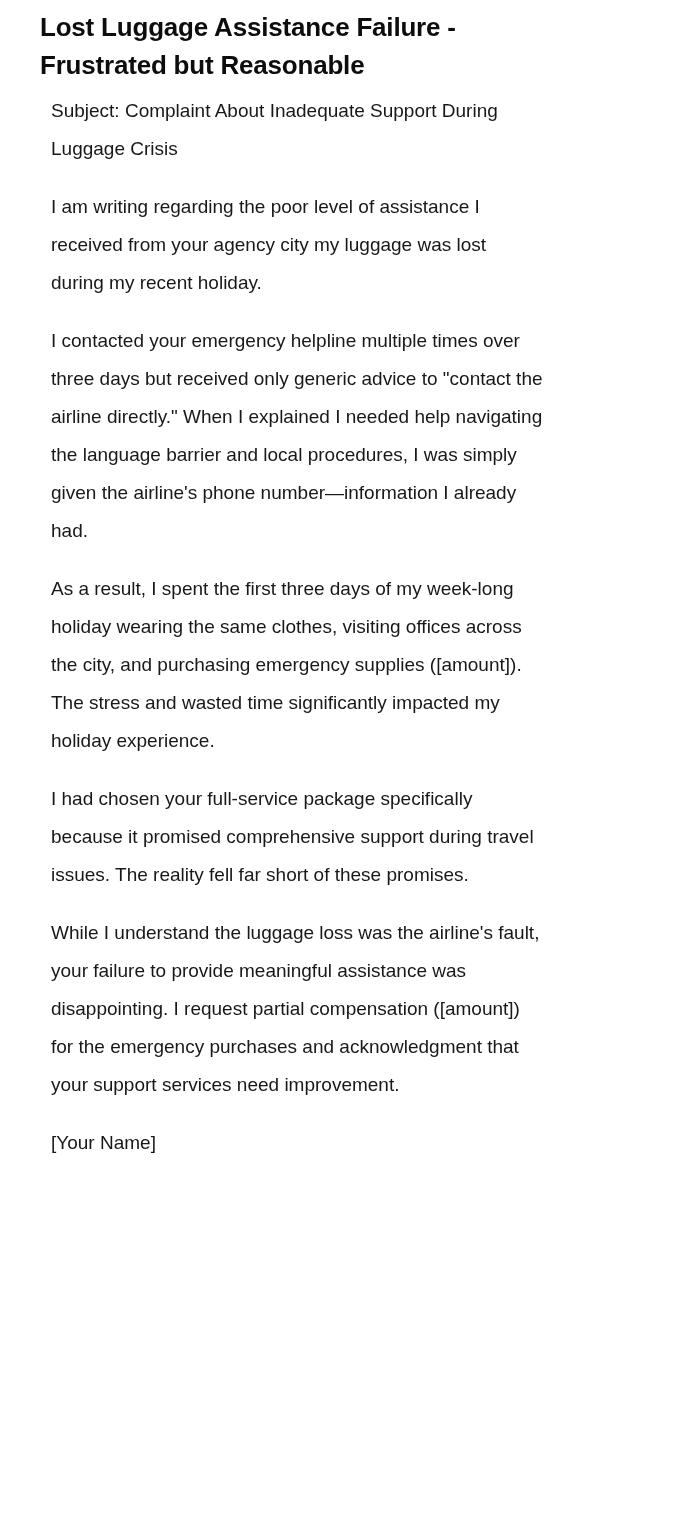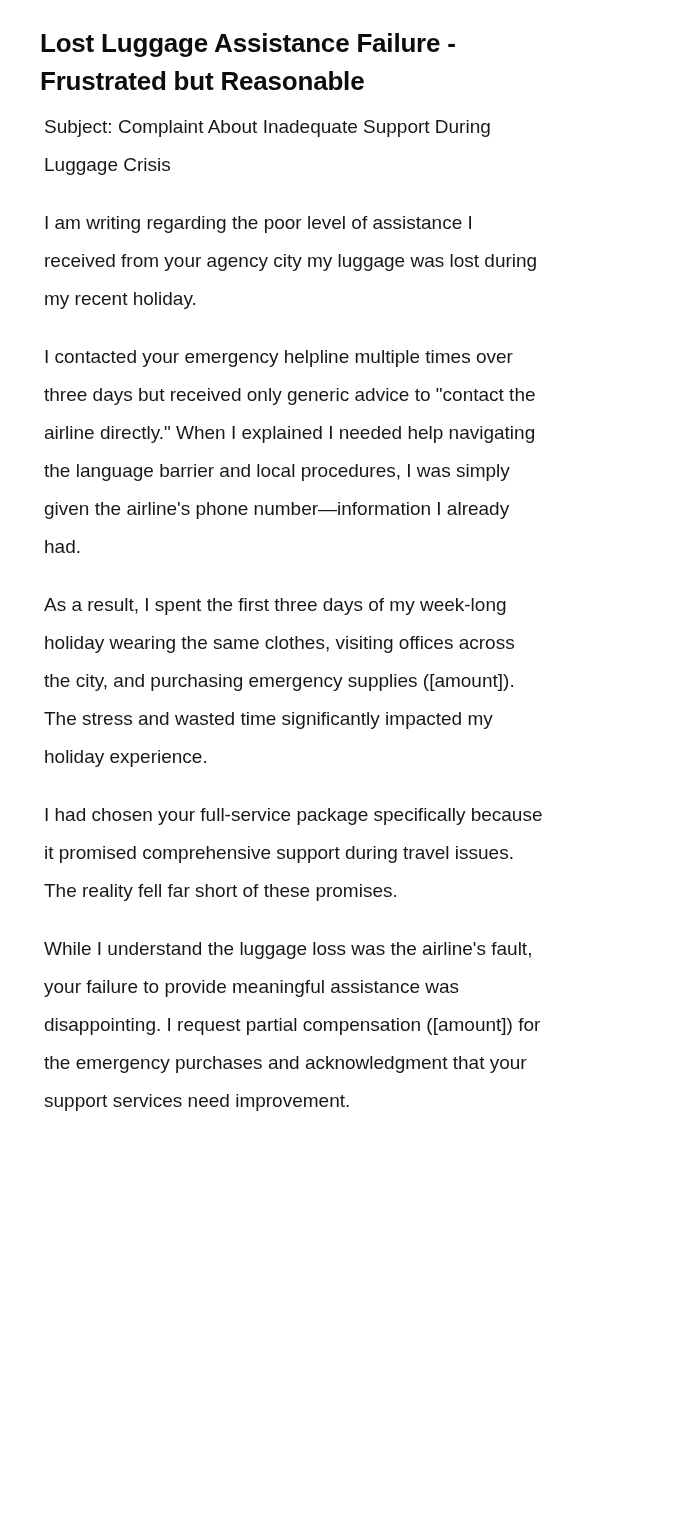--- a/index.html
+++ b/index.html
@@ -11,37 +11,37 @@
     width: 700px;
     min-height: 1539px;
     font-family: "Liberation Sans", "DejaVu Sans", sans-serif;
     color: #111111;
     -webkit-font-smoothing: antialiased;
   }
   .page {
     width: 604px;
     min-height: 1539px;
     box-sizing: border-box;
-    padding: 24px 60px 40px 40px;
+    padding: 8px 60px 40px 40px;
     background: #ffffff;
   }
   .doc-title {
     font-size: 26px;
     line-height: 38px;
     font-weight: 700;
     letter-spacing: -0.2px;
     margin: 0 0 8px 0;
     color: #0d0d0d;
     max-width: 600px;
   }
   .para {
     font-size: 19px;
     line-height: 38px;
     font-weight: 400;
-    margin: 0 0 20px 4px;
+    margin: 0 0 20px 11px;
     color: #17181a;
     max-width: 600px;
     word-wrap: break-word;
   }
   .para:last-child {
     margin-bottom: 0;
   }
 </style>
 </head>
 <body>
@@ -59,15 +59,16 @@
   <p class="para">I contacted your emergency helpline multiple times over three days but received only generic advice to "contact the airline directly." When I explained I needed help navigating the language barrier and local procedures, I was simply given the airline's phone number—information I already had.</p>
 
   <p class="para">As a result, I spent the first three days of my week-long holiday wearing the same clothes, visiting offices across the city, and purchasing emergency supplies ([amount]). The stress and wasted time significantly impacted my holiday experience.</p>
 
   <p class="para">I had chosen your full-service package specifically because it promised comprehensive support during travel issues. The reality fell far short of these promises.</p>
 
   <p class="para">While I understand the luggage loss was the airline's fault, your failure to provide meaningful assistance was disappointing. I request partial compensation ([amount]) for the emergency purchases and acknowledgment that your support services need improvement.</p>
 
 
 
+  <p class="para">[Your Name]</p>
 
 
 </div>
 
 </body></html>

